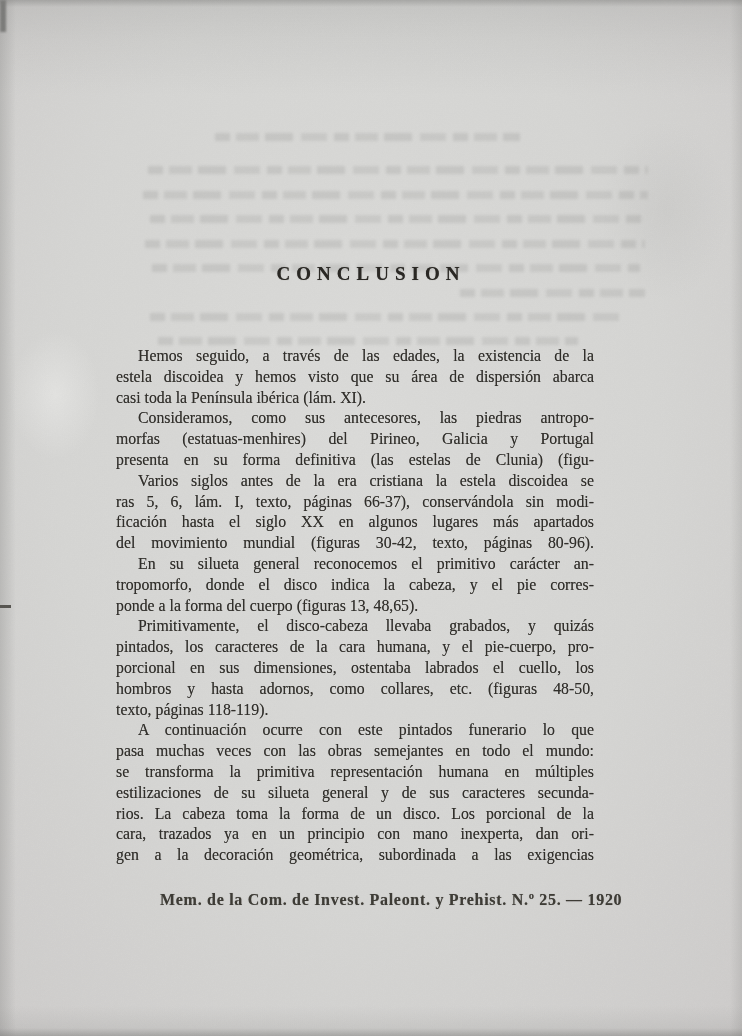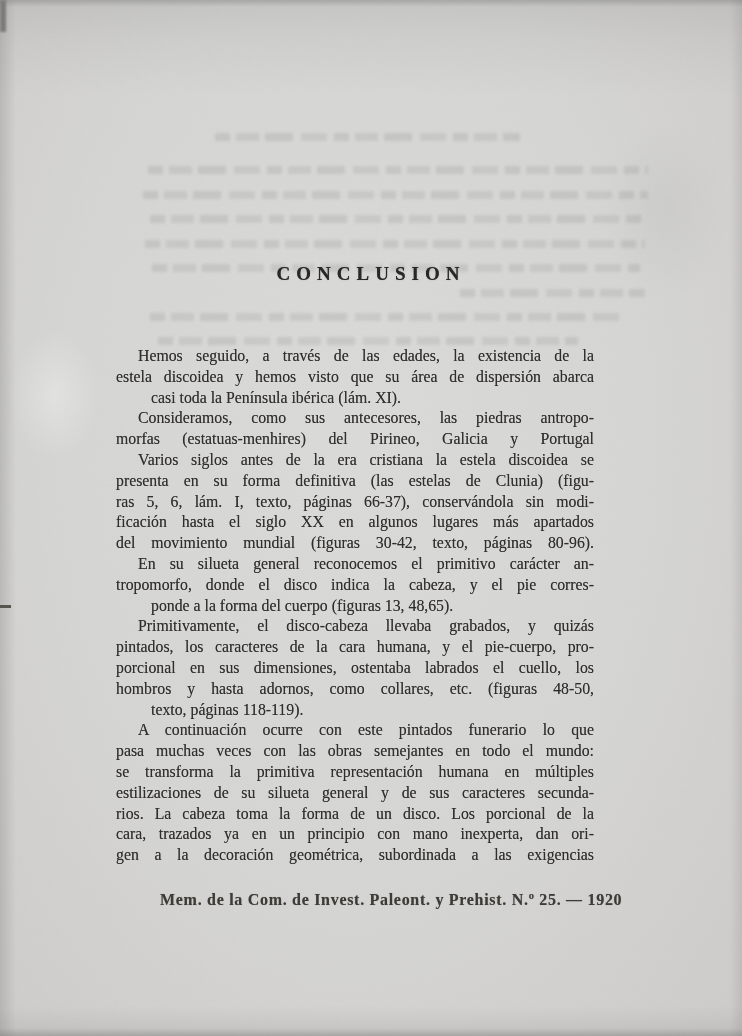--- a/index.html
+++ b/index.html
@@ -56,21 +56,21 @@
   }
   .para { margin: 0; }
   .pline {
     font-size: 15.8px;
     line-height: 20.8px;
     text-align: justify;
     text-align-last: justify;
     white-space: normal;
   }
   .pline.first { text-indent: 22px; }
-  .pline.last { text-align-last: left; margin-left: 35px; }
+  .pline.last { text-align-last: left; }
   .footer {
     position: absolute;
     left: 160px;
     top: 891px;
     font-size: 16px;
     font-weight: bold;
     letter-spacing: 0.7px;
     color: #3b3933;
     text-shadow: 0 0 0.7px rgba(59,57,51,0.5);
   }
@@ -134,22 +134,22 @@
     <div class="para">
       <div class="pline first">Hemos seguido, a través de las edades, la existencia de la</div>
       <div class="pline">estela discoidea y hemos visto que su área de dispersión abarca</div>
       <div class="pline last">casi toda la Península ibérica (lám. XI).</div>
     </div>
     <div class="para">
       <div class="pline first">Consideramos, como sus antecesores, las piedras antropo-</div>
       <div class="pline">morfas (estatuas-menhires) del Pirineo, Galicia y Portugal</div>
     </div>
     <div class="para">
+      <div class="pline">presenta en su forma definitiva (las estelas de Clunia) (figu-</div>
       <div class="pline first">Varios siglos antes de la era cristiana la estela discoidea se</div>
-      <div class="pline">presenta en su forma definitiva (las estelas de Clunia) (figu-</div>
       <div class="pline">ras 5, 6, lám. I, texto, páginas 66-37), conservándola sin modi-</div>
       <div class="pline">ficación hasta el siglo XX en algunos lugares más apartados</div>
       <div class="pline">del movimiento mundial (figuras 30-42, texto, páginas 80-96).</div>
     </div>
     <div class="para">
       <div class="pline first">En su silueta general reconocemos el primitivo carácter an-</div>
       <div class="pline">tropomorfo, donde el disco indica la cabeza, y el pie corres-</div>
       <div class="pline last">ponde a la forma del cuerpo (figuras 13, 48,65).</div>
     </div>
     <div class="para">

